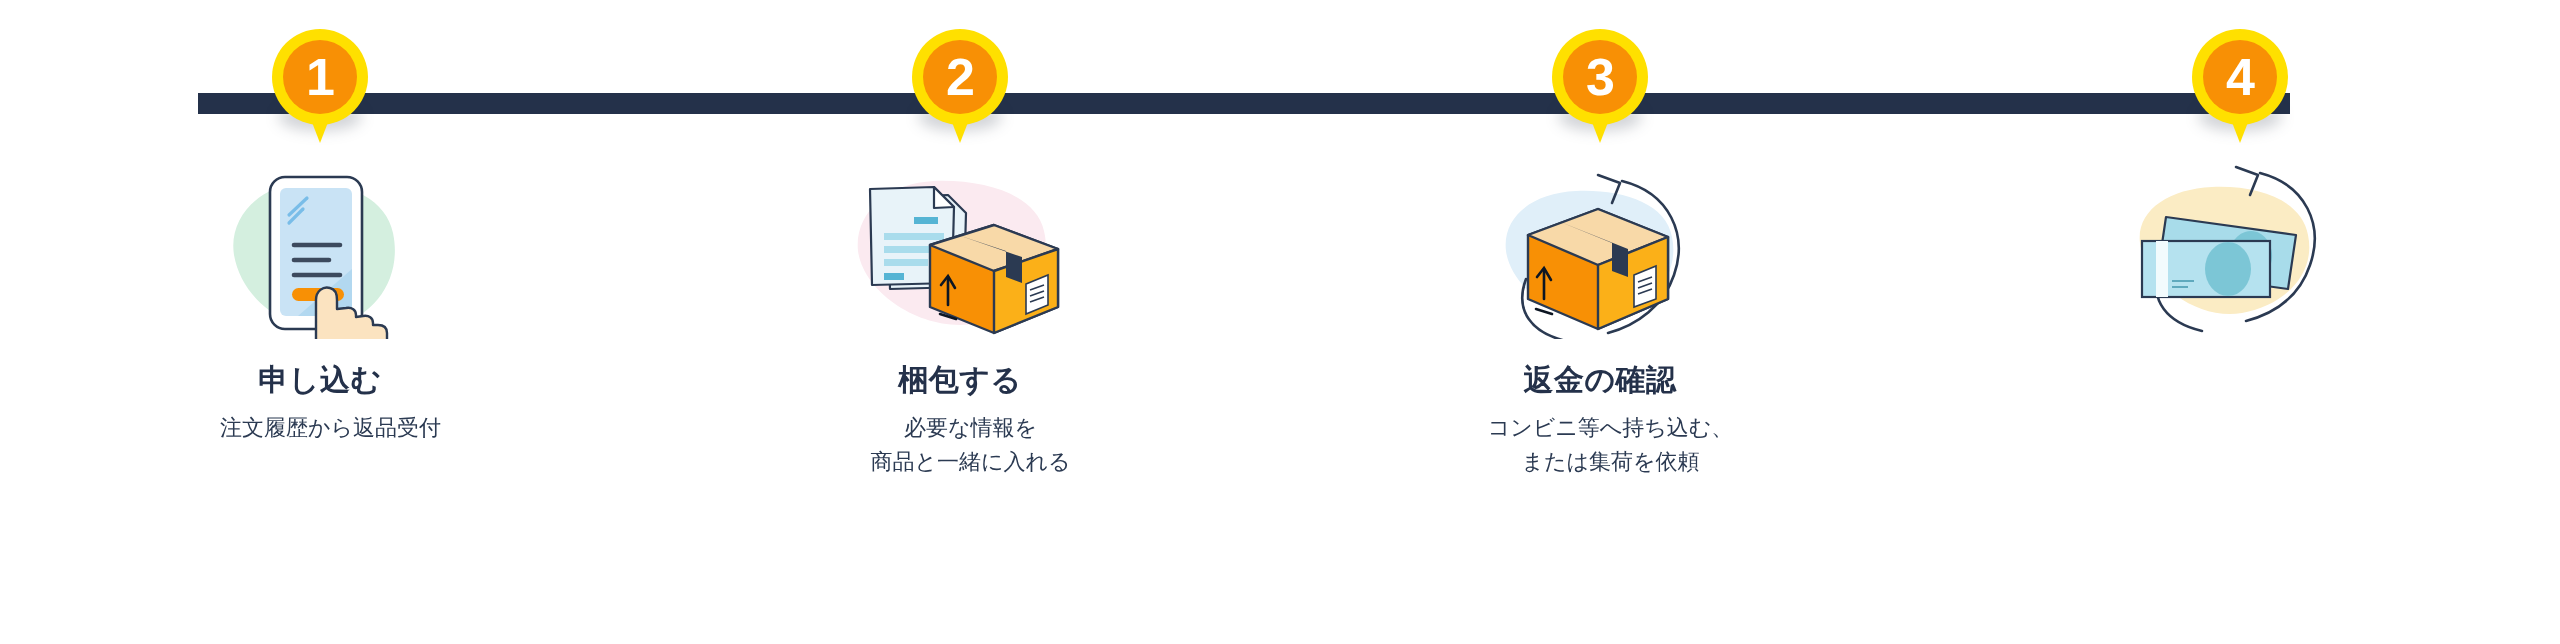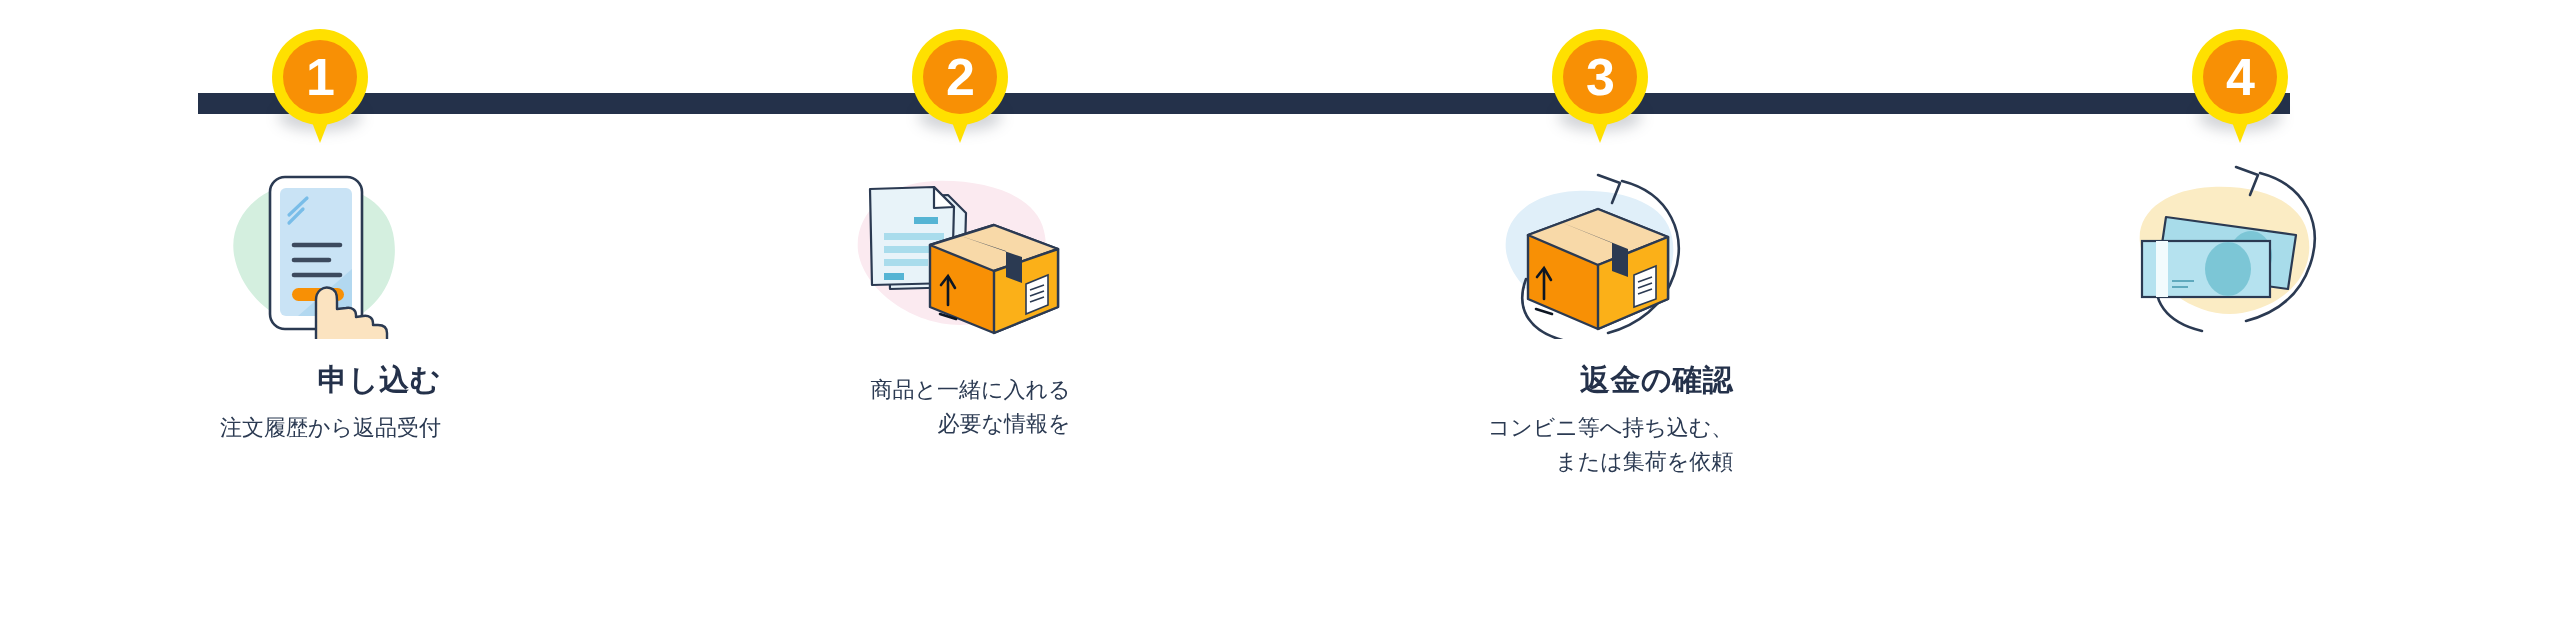--- a/index.html
+++ b/index.html
@@ -112,21 +112,21 @@
     margin-top: 8px;
     width: 260px;
     height: 180px;
     flex: none;
   }
   .art svg { display: block; width: 100%; height: 100%; }
 
   
   .caption {
     margin-top: 22px;
-    text-align: right;
+    text-align: center;
   }
   .step-title {
     font-size: 30px;
     font-weight: bold;
     color: #24314a;
     line-height: 1.25;
     letter-spacing: 0.5px;
   }
   .step-desc {
     margin-top: 12px;
@@ -223,23 +223,24 @@
           </g>
           <g stroke="#0d1623" stroke-width="2.6" fill="none" stroke-linecap="round">
             <path d="M118 146 L118 118"></path>
             <path d="M111 126 L118 117 L125 129"></path>
             <path d="M110 155 L126 160"></path>
           </g>
         </svg>
       </div>
 
       <div class="caption">
+        <div class="step-title">梱包する</div>
         <div class="step-desc">
+          <span class="ln">必要な情報を</span>
           <span class="ln">商品と一緒に入れる</span>
-          <span class="ln">必要な情報を</span>
         </div>
       </div>
     </div>
 
     <div class="step">
       <div class="pin">
         <div class="pin-shadow"></div>
         <div class="pin-tail"></div>
         <div class="pin-ring"></div>
         <div class="pin-core">

